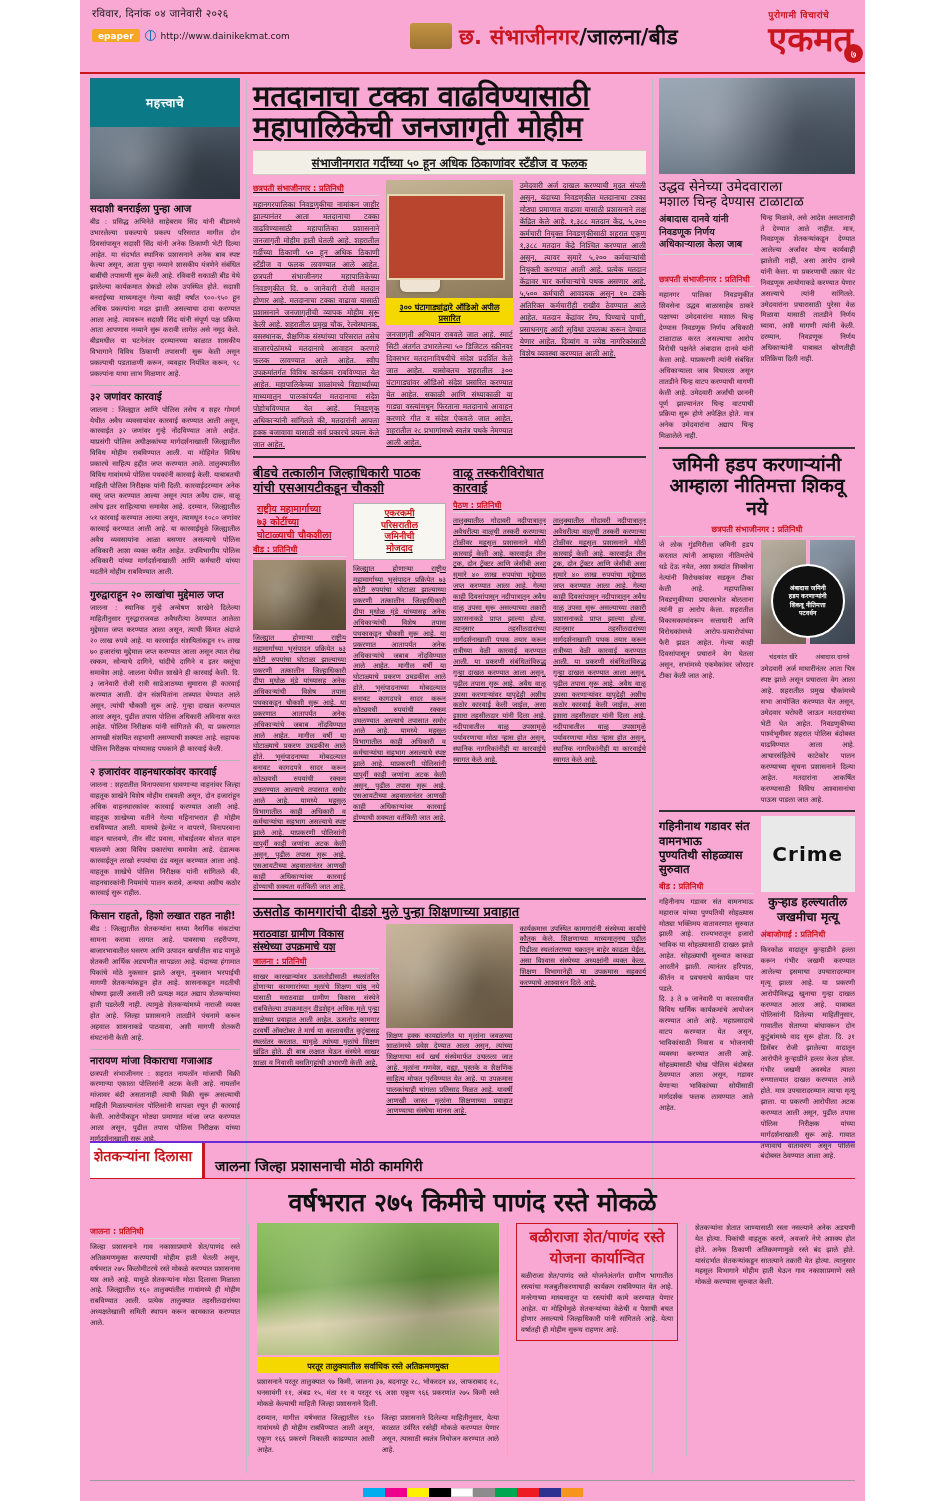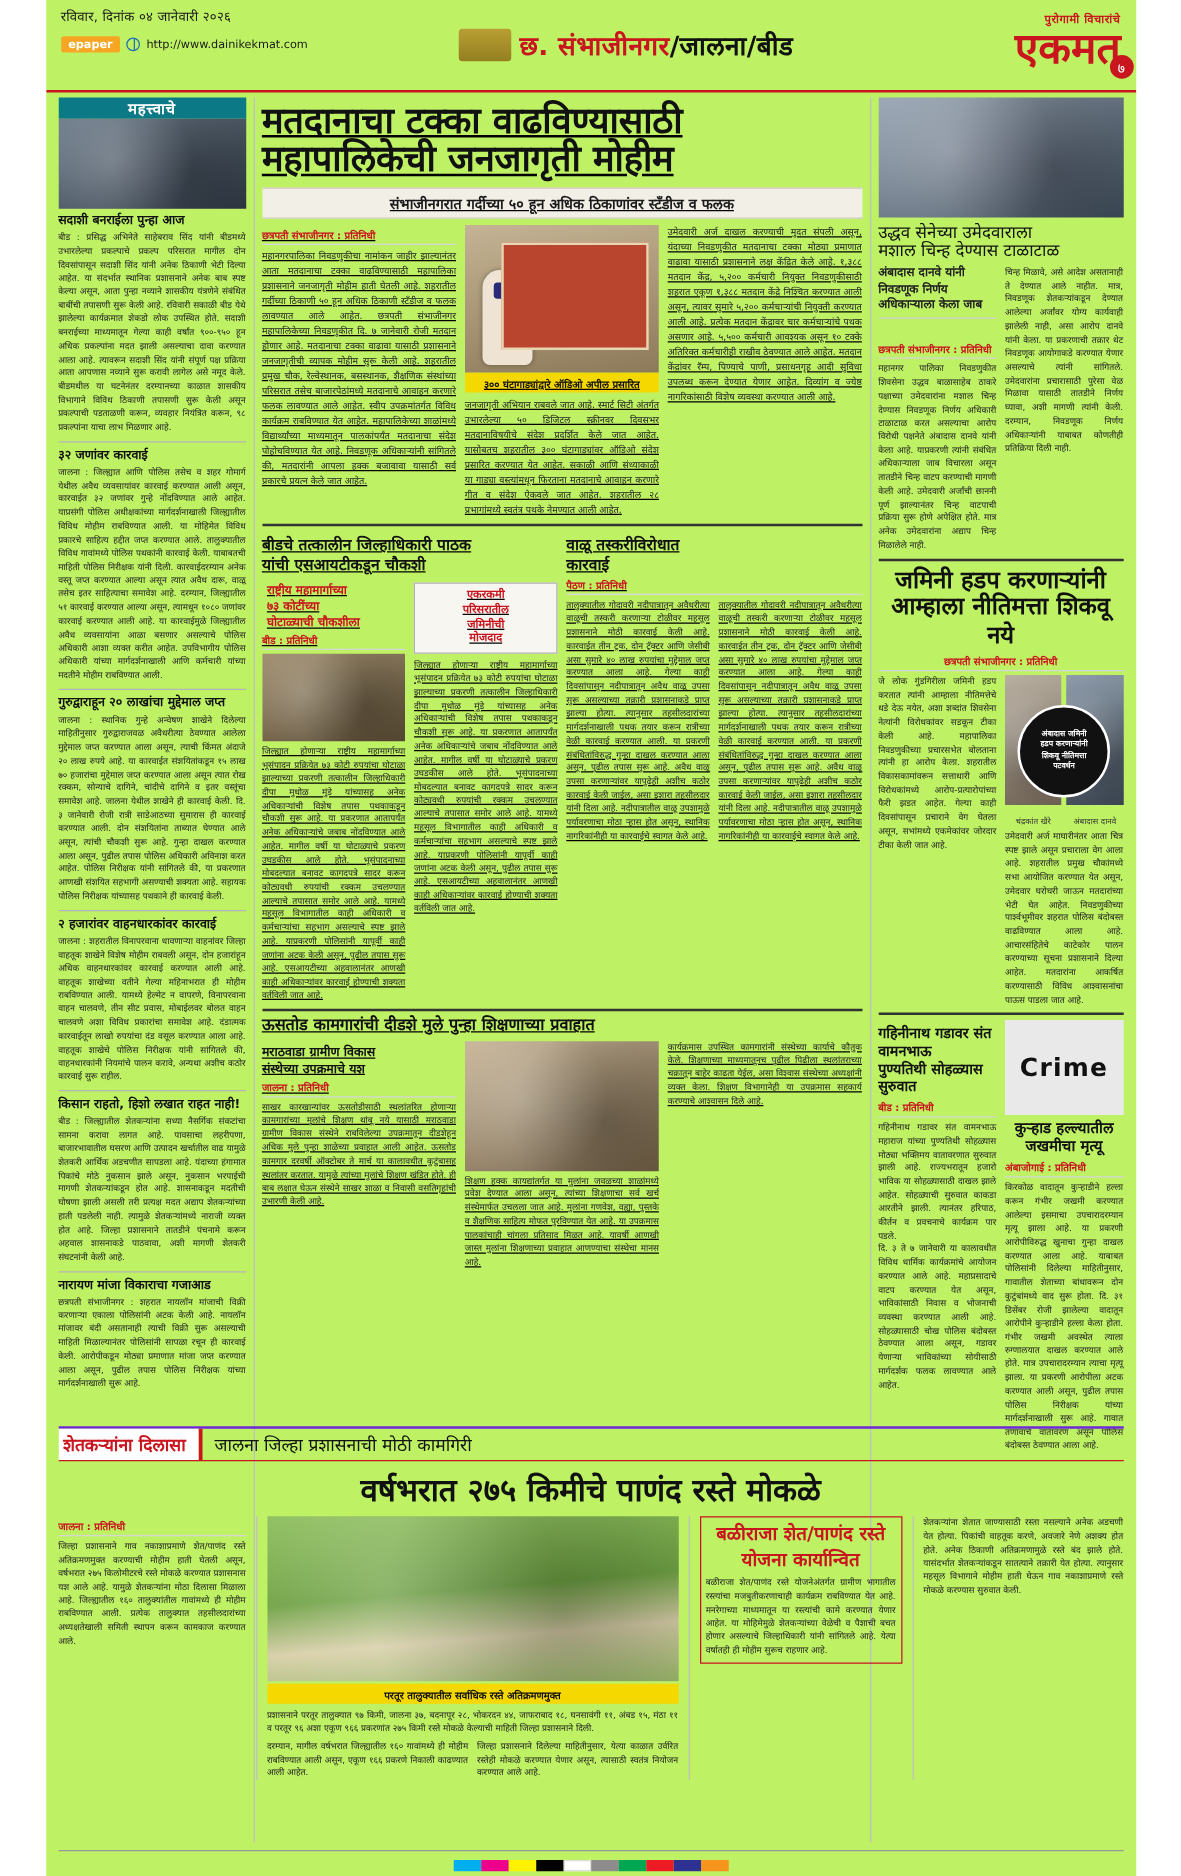--- a/index.html
+++ b/index.html
@@ -3,24 +3,24 @@
 <meta charset="utf-8">
 <style>
   * { box-sizing: border-box; }
   html, body {
     margin: 0; padding: 0;
     background: #ffffff;
     font-family: "DejaVu Sans", "Liberation Sans", sans-serif;
   }
   .page {
     position: relative;
-    width: 872px;
+    width: 785px;
     height: 1501px;
     margin: 0 auto;
-    background: #bef264;
+    background: #f9a8d4;
     overflow: hidden;
   }
 
   
   .masthead {
     position: relative;
     height: 74px;
     border-bottom: 2px solid #c9151e;
     padding: 6px 12px 0 12px;
   }
@@ -74,21 +74,20 @@
   .mh-edition {
     font-size: 21px;
     font-weight: bold;
     color: #111;
     letter-spacing: .3px;
   }
   .mh-edition .red { color: #c9151e; }
   .mh-right {
     position: absolute;
     right: 12px; top: 8px;
-    text-align: right;
   }
   .mh-tagline {
     font-size: 9px;
     color: #c9151e;
     font-weight: bold;
     letter-spacing: .5px;
   }
   .mh-logo {
     font-size: 34px;
     font-weight: bold;
@@ -151,21 +150,21 @@
   }
   .sep.thick { border-top: 2px solid #333; }
 
   
   .mahatvache-bar {
     background: #0b7a86;
     color: #fff;
     text-align: center;
     font-size: 12px;
     font-weight: bold;
-    padding: 0 0;
+    padding: 16px 0;
     letter-spacing: .5px;
   }
   .photo {
     width: 100%;
     background: linear-gradient(160deg,#8e9aa6,#5d6b78);
     position: relative;
     overflow: hidden;
   }
   .photo.p1 { height: 72px; background: linear-gradient(150deg,#6f7d8c,#2f3944); }
   .photo:after {
@@ -348,22 +347,22 @@
   .band .lbl {
     background: #fff;
     color: #c9151e;
     font-size: 14px;
     font-weight: bold;
     padding: 3px 10px 3px 4px;
     white-space: nowrap;
   }
   .band .vr { width: 3px; background: #c9151e; }
   .band .txt {
-    font-size: 14px; font-weight: normal; color: #111;
-    padding: 3px 0 3px 10px;
+    font-size: 14px; font-weight: bold; color: #111;
+    padding: 13px 0 3px 10px;
   }
   .bigline {
     font-size: 25px;
     font-weight: bold;
     text-align: center;
     margin: 5px 0 5px;
     color: #111;
   }
   .photo.field {
     height: 132px;

